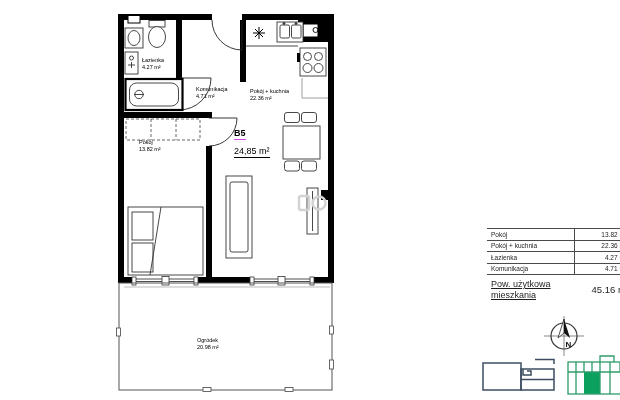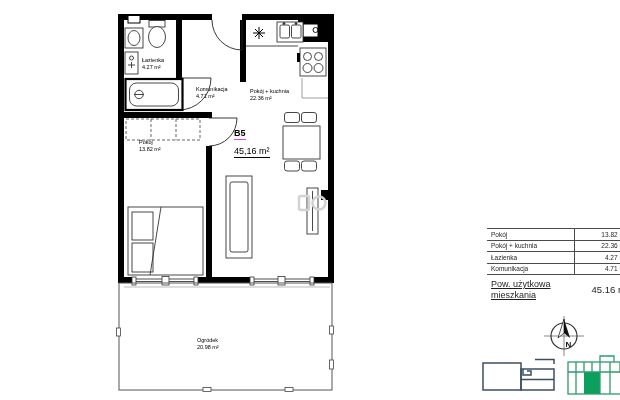--- a/index.html
+++ b/index.html
@@ -170,21 +170,21 @@
     <div>Pokój</div>
       <div>13.82 m²</div>
   </div>
   <div class="rlabel" style="left:197px;top:337px">
     <div>Ogródek</div>
       <div>20.98 m²</div>
   </div>
 
   <div class="unit-label">
     <span class="u1">B5</span><br>
-    <span class="u2">45,16 m²</span>
+    <span class="u2">24,85 m²</span>
   </div>
 
   <div class="area-table">
     <div class="t-rows">
       <div class="t-row">
         <div class="t-label">Pokój</div>
         <div class="t-value">13.82 m²</div>
       </div>
       <div class="t-row">
         <div class="t-label">Pokój + kuchnia</div>

